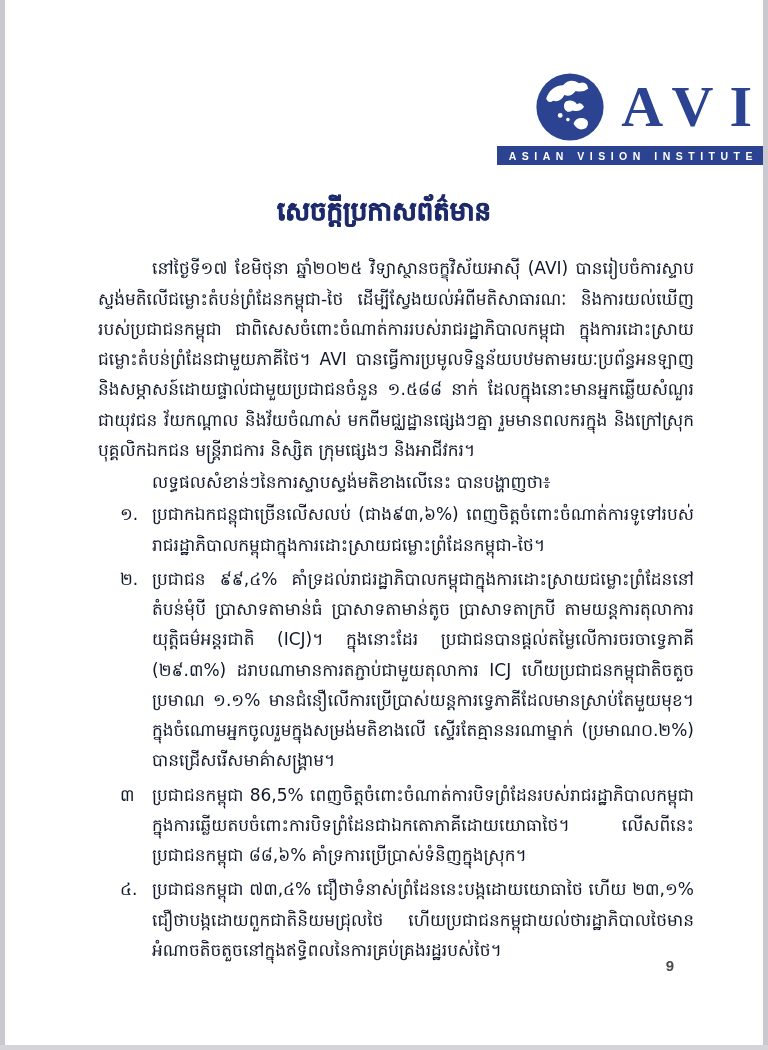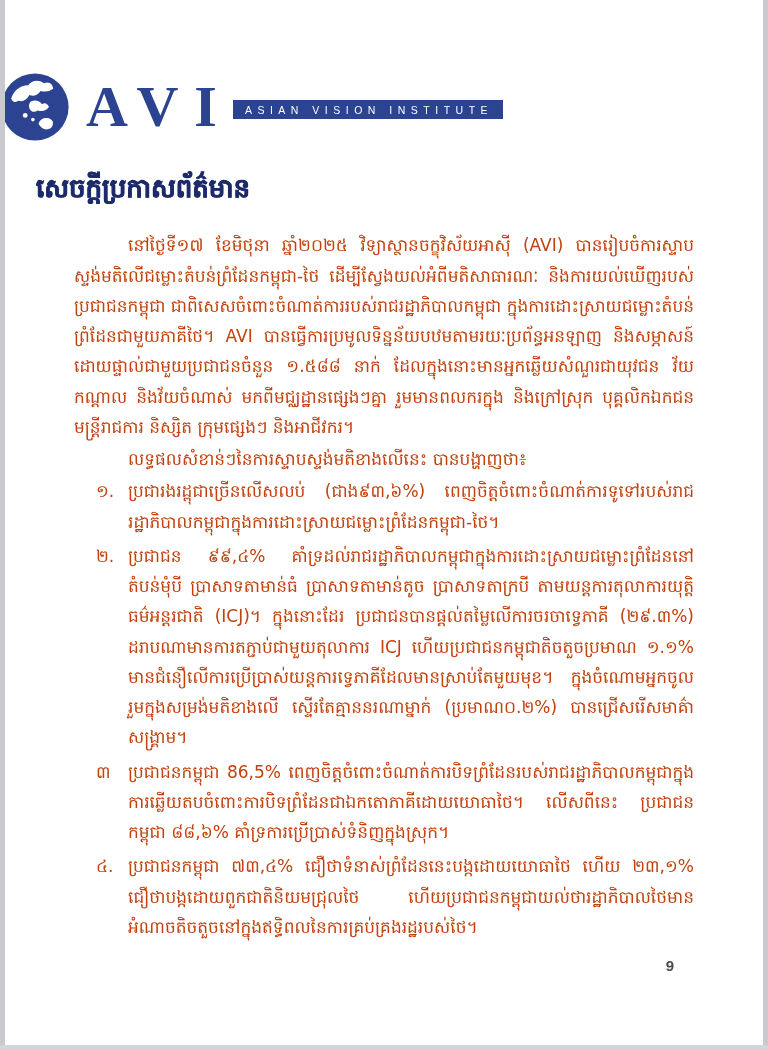--- a/index.html
+++ b/index.html
@@ -20,22 +20,22 @@
   
   .edge { position: absolute; background: #c9c9cf; }
   .edge.left   { left: 0; top: 0; width: 5px;  height: 100%; }
   .edge.right  { right: 0; top: 0; width: 5px; height: 100%; }
   .edge.bottom { left: 0; bottom: 0; width: 100%; height: 5px; background: #d4d4d9; }
 
   
   .logo-block {
     margin-top: 72px;
     display: flex;
-    flex-direction: row;
-    align-items: center;
+    flex-direction: column;
+    align-items: flex-end;
   }
   .logo-row {
     display: flex;
     align-items: center;
     gap: 10px;
   }
   .globe { width: 70px; height: 70px; display: inline-block; }
   .acronym {
     font-family: "Liberation Serif", serif;
     font-weight: bold;
@@ -43,41 +43,42 @@
     letter-spacing: 16px;
     color: #2b4390;
     line-height: 1;
     padding-left: 6px;
   }
   .logo-bar {
     margin-top: 4px;
     background: #2b4390;
     color: #ffffff;
     font-family: "Liberation Sans", sans-serif;
-    font-weight: normal;
+    font-weight: bold;
     font-size: 10.5px;
     letter-spacing: 5.5px;
     padding: 4px 10px 3px 12px;
     white-space: nowrap;
   }
 
   
   .doc-title {
     margin: 26px 36px 0 36px;
+    text-align: center;
     color: #1d2a6b;
     font-weight: bold;
     line-height: 1.55;
     font-size: 26px;
     -webkit-text-stroke: 0.6px #1d2a6b;
   }
 
   
   .doc-body {
-    margin: 22px 74px 0 74px;
-    color: #c2410c;
+    margin: 22px 74px 0 98px;
+    color: #0f172a;
     font-size: 17px;
     line-height: 1.78;
     text-align: justify;
   }
   .para.indent { text-indent: 54px; margin: 0 0 2px 0; }
   .lead { margin: 0 0 2px 0; padding-left: 54px; }
   .list { margin-top: 2px; }
   .item {
     display: flex;
     align-items: flex-start;
@@ -136,21 +137,21 @@
   </h1>
 
   <main class="doc-body">
     <p class="para indent">នៅថ្ងៃទី១៧ ខែមិថុនា ឆ្នាំ២០២៥ វិទ្យាស្ថានចក្ខុវិស័យអាស៊ី (AVI) បានរៀបចំការស្ទាបស្ទង់មតិលើជម្លោះតំបន់ព្រំដែនកម្ពុជា-ថៃ ដើម្បីស្វែងយល់អំពីមតិសាធារណៈ និងការយល់ឃើញរបស់ប្រជាជនកម្ពុជា ជាពិសេសចំពោះចំណាត់ការរបស់រាជរដ្ឋាភិបាលកម្ពុជា ក្នុងការដោះស្រាយជម្លោះតំបន់ព្រំដែនជាមួយភាគីថៃ។ AVI បានធ្វើការប្រមូលទិន្នន័យបឋមតាមរយៈប្រព័ន្ធអនឡាញ និងសម្ភាសន៍ដោយផ្ទាល់ជាមួយប្រជាជនចំនួន ១.៥៨៨ នាក់ ដែលក្នុងនោះមានអ្នកឆ្លើយសំណួរជាយុវជន វ័យកណ្តាល និងវ័យចំណាស់ មកពីមជ្ឈដ្ឋានផ្សេងៗគ្នា រួមមានពលករក្នុង និងក្រៅស្រុក បុគ្គលិកឯកជន មន្ត្រីរាជការ និស្សិត ក្រុមផ្សេងៗ និងអាជីវករ។</p>
 
     <p class="lead">លទ្ធផលសំខាន់ៗនៃការស្ទាបស្ទង់មតិខាងលើនេះ បានបង្ហាញថា៖</p>
 
     <div class="list">
       <div class="item">
         <span class="num">១.</span>
-        <span class="txt">ប្រជារងរដ្ពុជាច្រើនលើសលប់ (ជាង៩៣,៦%) ពេញចិត្តចំពោះចំណាត់ការទូទៅរបស់រាជរដ្ឋាភិបាលកម្ពុជាក្នុងការដោះស្រាយជម្លោះព្រំដែនកម្ពុជា-ថៃ។</span>
+        <span class="txt">ប្រជាកឯកជន្ពុជាច្រើនលើសលប់ (ជាង៩៣,៦%) ពេញចិត្តចំពោះចំណាត់ការទូទៅរបស់រាជរដ្ឋាភិបាលកម្ពុជាក្នុងការដោះស្រាយជម្លោះព្រំដែនកម្ពុជា-ថៃ។</span>
       </div>
       <div class="item">
         <span class="num">២.</span>
         <span class="txt">ប្រជាជន ៩៩,៤% គាំទ្រដល់រាជរដ្ឋាភិបាលកម្ពុជាក្នុងការដោះស្រាយជម្លោះព្រំដែននៅតំបន់មុំបី ប្រាសាទតាមាន់ធំ ប្រាសាទតាមាន់តូច ប្រាសាទតាក្របី តាមយន្តការតុលាការយុត្តិធម៌អន្តរជាតិ (ICJ)។ ក្នុងនោះដែរ ប្រជាជនបានផ្តល់តម្លៃលើការចរចាទ្វេភាគី (២៩.៣%) ដរាបណាមានការតភ្ជាប់ជាមួយតុលាការ ICJ ហើយប្រជាជនកម្ពុជាតិចតួចប្រមាណ ១.១% មានជំនឿលើការប្រើប្រាស់យន្តការទ្វេភាគីដែលមានស្រាប់តែមួយមុខ។ ក្នុងចំណោមអ្នកចូលរួមក្នុងសម្រង់មតិខាងលើ ស្ទើរតែគ្មាននរណាម្នាក់ (ប្រមាណ០.២%) បានជ្រើសរើសមាគ៌ាសង្គ្រាម។</span>
       </div>
       <div class="item">
         <span class="num">៣</span>
         <span class="txt">ប្រជាជនកម្ពុជា 86,5% ពេញចិត្តចំពោះចំណាត់ការបិទព្រំដែនរបស់រាជរដ្ឋាភិបាលកម្ពុជាក្នុងការឆ្លើយតបចំពោះការបិទព្រំដែនជាឯកតោភាគីដោយយោធាថៃ។ លើសពីនេះ ប្រជាជនកម្ពុជា ៨៨,៦% គាំទ្រការប្រើប្រាស់ទំនិញក្នុងស្រុក។</span>
       </div>
       <div class="item">

